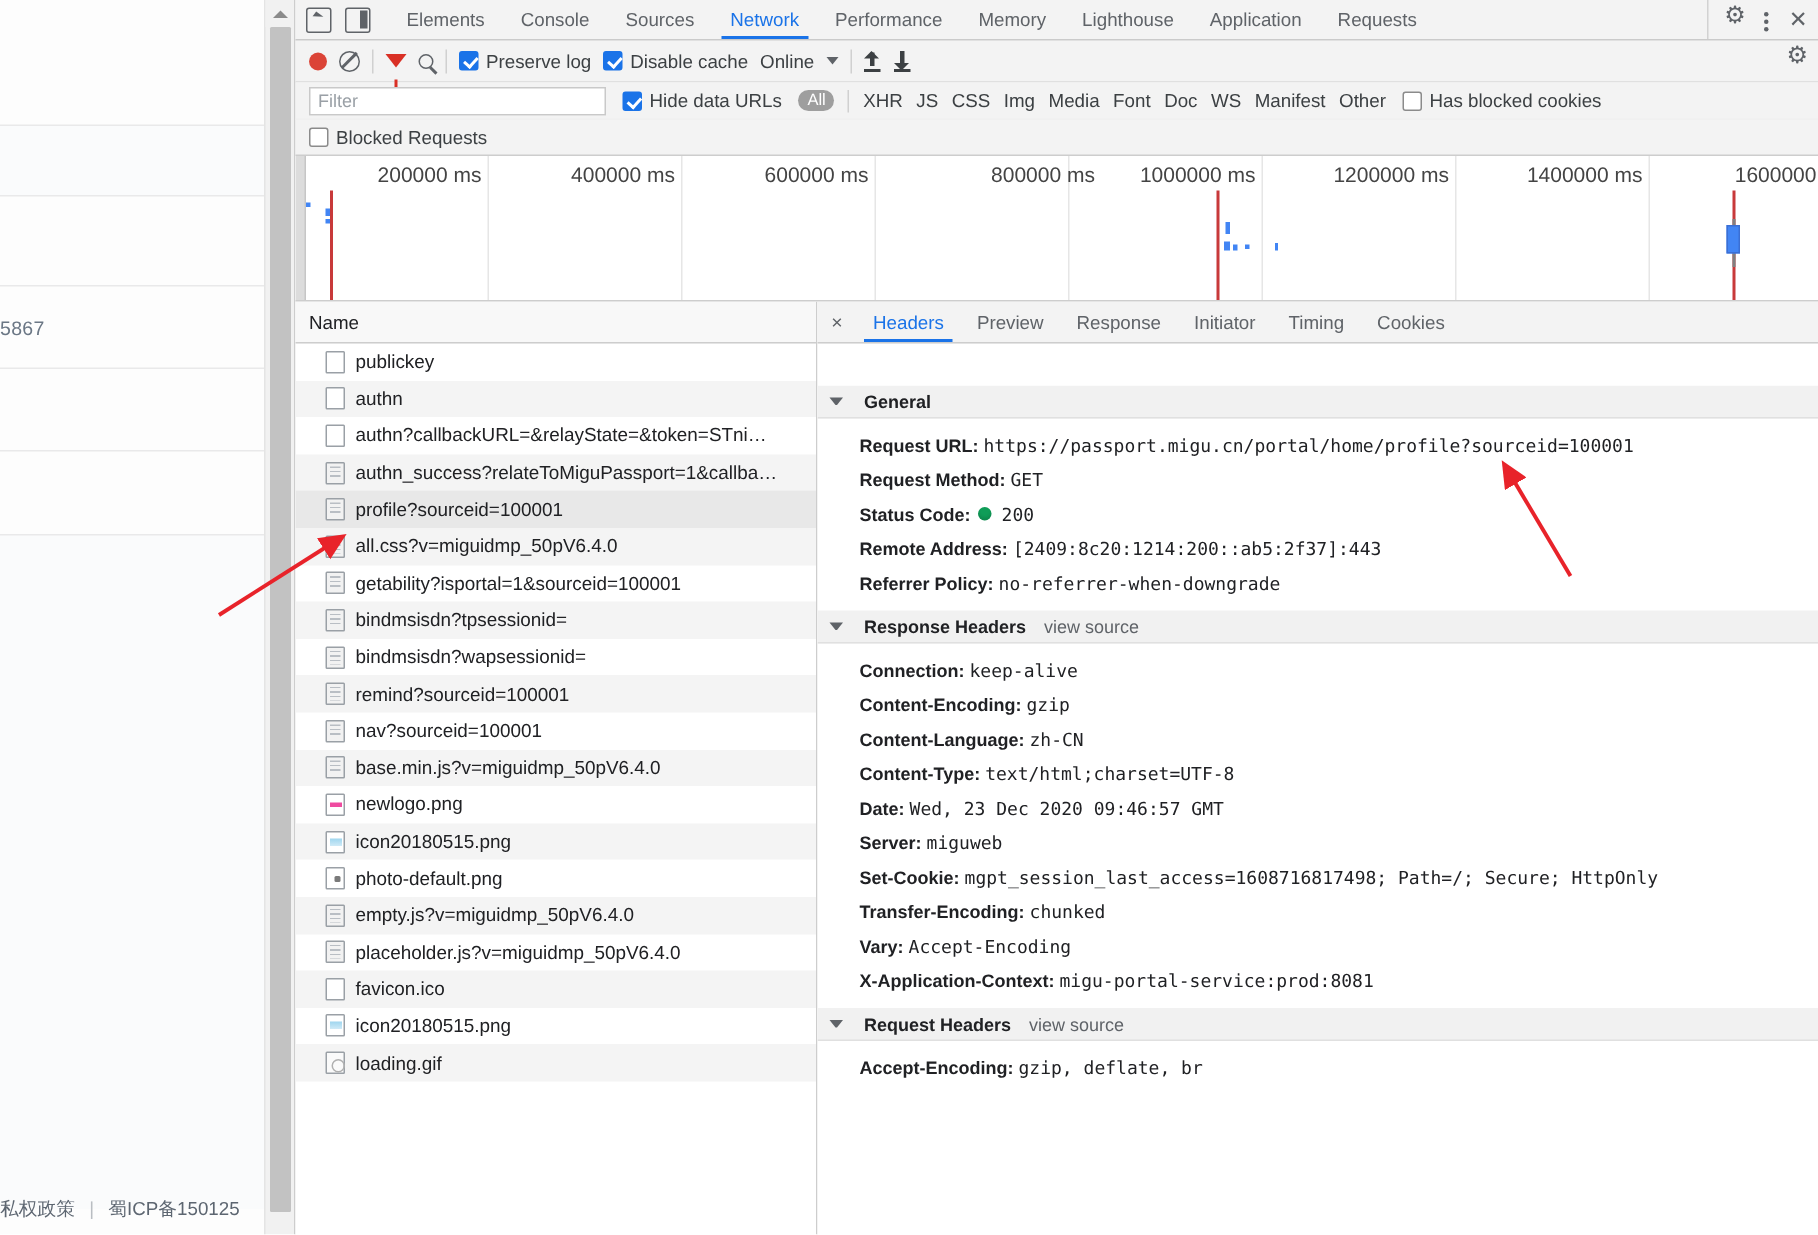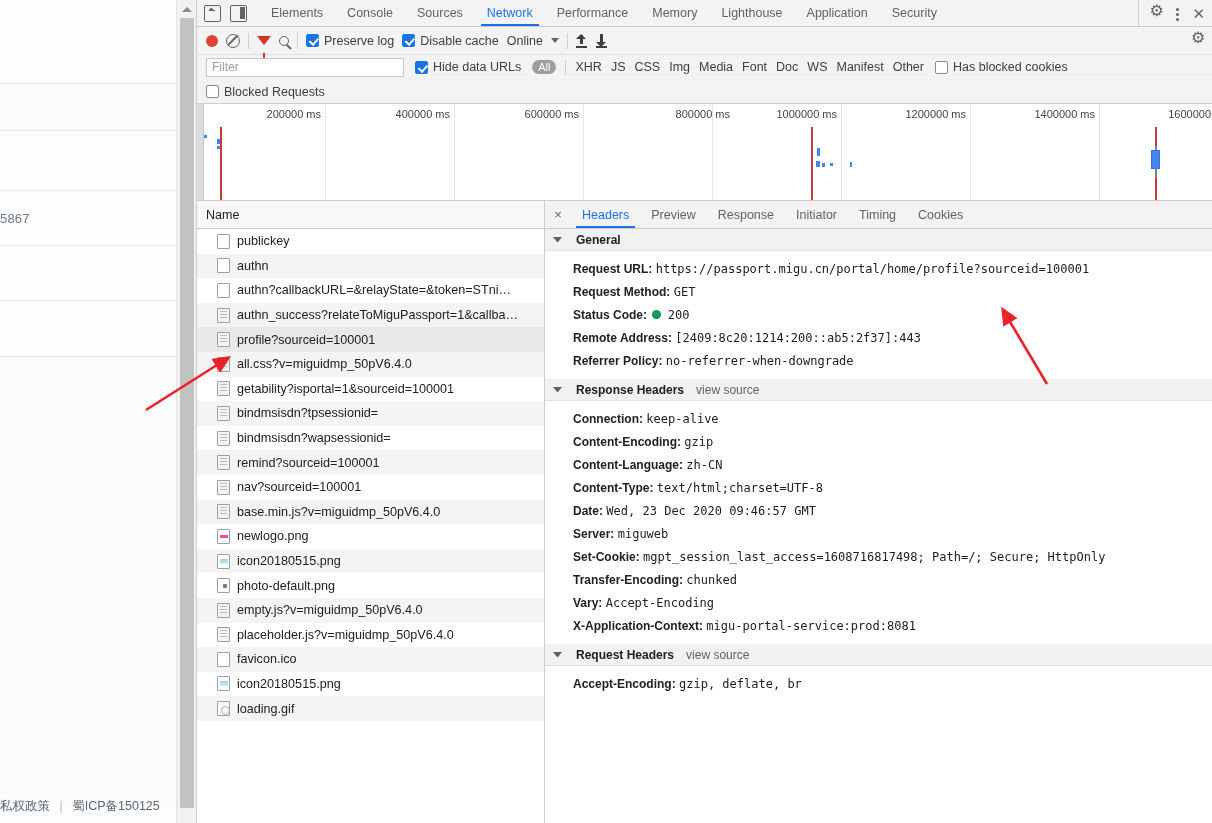--- a/index.html
+++ b/index.html
@@ -222,21 +222,21 @@
     background: #ffffff; position: relative;
     border-bottom: 1px solid #cdcdcd;
     overflow: hidden;
   }
   .ov-grabber {
     position: absolute; left: 0; top: 0; width: 7px; height: 97px;
     background: #dcdcdc; border-right: 1px solid #c6c6c6;
   }
   .ov-divider { position: absolute; top: 0; width: 1px; height: 97px; background: #e6e6e6; }
   .ov-label {
-    position: absolute; top: 4px; font-size: 11px; color: #444;
+    position: absolute; top: 4px; font-size: 14px; color: #444;
     transform: translateX(-100%); white-space: nowrap;
     font-family: "Liberation Sans", sans-serif;
   }
   .ov-redline { position: absolute; top: 23px; width: 1.5px; height: 74px; background: #c8393a; }
   .ov-blue { position: absolute; background: #4285f4; }
   .ov-bluebar { position: absolute; width: 9px; background: #4285f4; border: 1px solid #3b6fd4; }
   .ov-greybar { position: absolute; width: 2px; background: #808080; }
 
   
   .dt-body { flex: 1 1 auto; display: flex; min-height: 0; }
@@ -305,21 +305,21 @@
   }
   .det-tab {
     padding: 0 11px; display: flex; align-items: center; position: relative;
     font-size: 12.5px; color: #5f6368; cursor: pointer; white-space: nowrap;
   }
   .det-tab.active { color: #1a73e8; }
   .det-tab.active::after {
     content: ""; position: absolute; left: 5px; right: 5px; bottom: 0; height: 2px; background: #1a73e8;
   }
 
-  .det-scroll { flex: 1 1 auto; overflow: hidden; position: relative; }
+  .det-scroll { flex: 1 1 auto; overflow: hidden; position: relative; margin-top: 28px; }
   .sec-head {
     height: 22px; display: flex; align-items: center; gap: 12px;
     background: #f1f1f1; border-bottom: 1px solid #e0e0e0;
     padding-left: 8px; font-size: 12px; font-weight: bold; color: #202124;
   }
   .tri {
     width: 0; height: 0; border-left: 4.5px solid transparent; border-right: 4.5px solid transparent;
     border-top: 5px solid #5f6368; margin-right: 2px; flex: 0 0 9px; cursor: pointer;
   }
   .viewsrc { font-weight: normal; color: #5f6368; font-size: 12px; cursor: pointer; }
@@ -376,21 +376,21 @@
       </div>
       <div class="dt-tabs">
         <div class="dt-tab">Elements</div>
         <div class="dt-tab">Console</div>
         <div class="dt-tab">Sources</div>
         <div class="dt-tab active">Network</div>
         <div class="dt-tab">Performance</div>
         <div class="dt-tab">Memory</div>
         <div class="dt-tab">Lighthouse</div>
         <div class="dt-tab">Application</div>
-        <div class="dt-tab">Security</div>
+        <div class="dt-tab">Requests</div>
       </div>
       <div class="dt-right-icons">
         <div class="gear"></div>
         <div class="kebab">
             <i></i>
             <i></i>
             <i></i>
           </div>
         <div class="closex">✕</div>
       </div>

